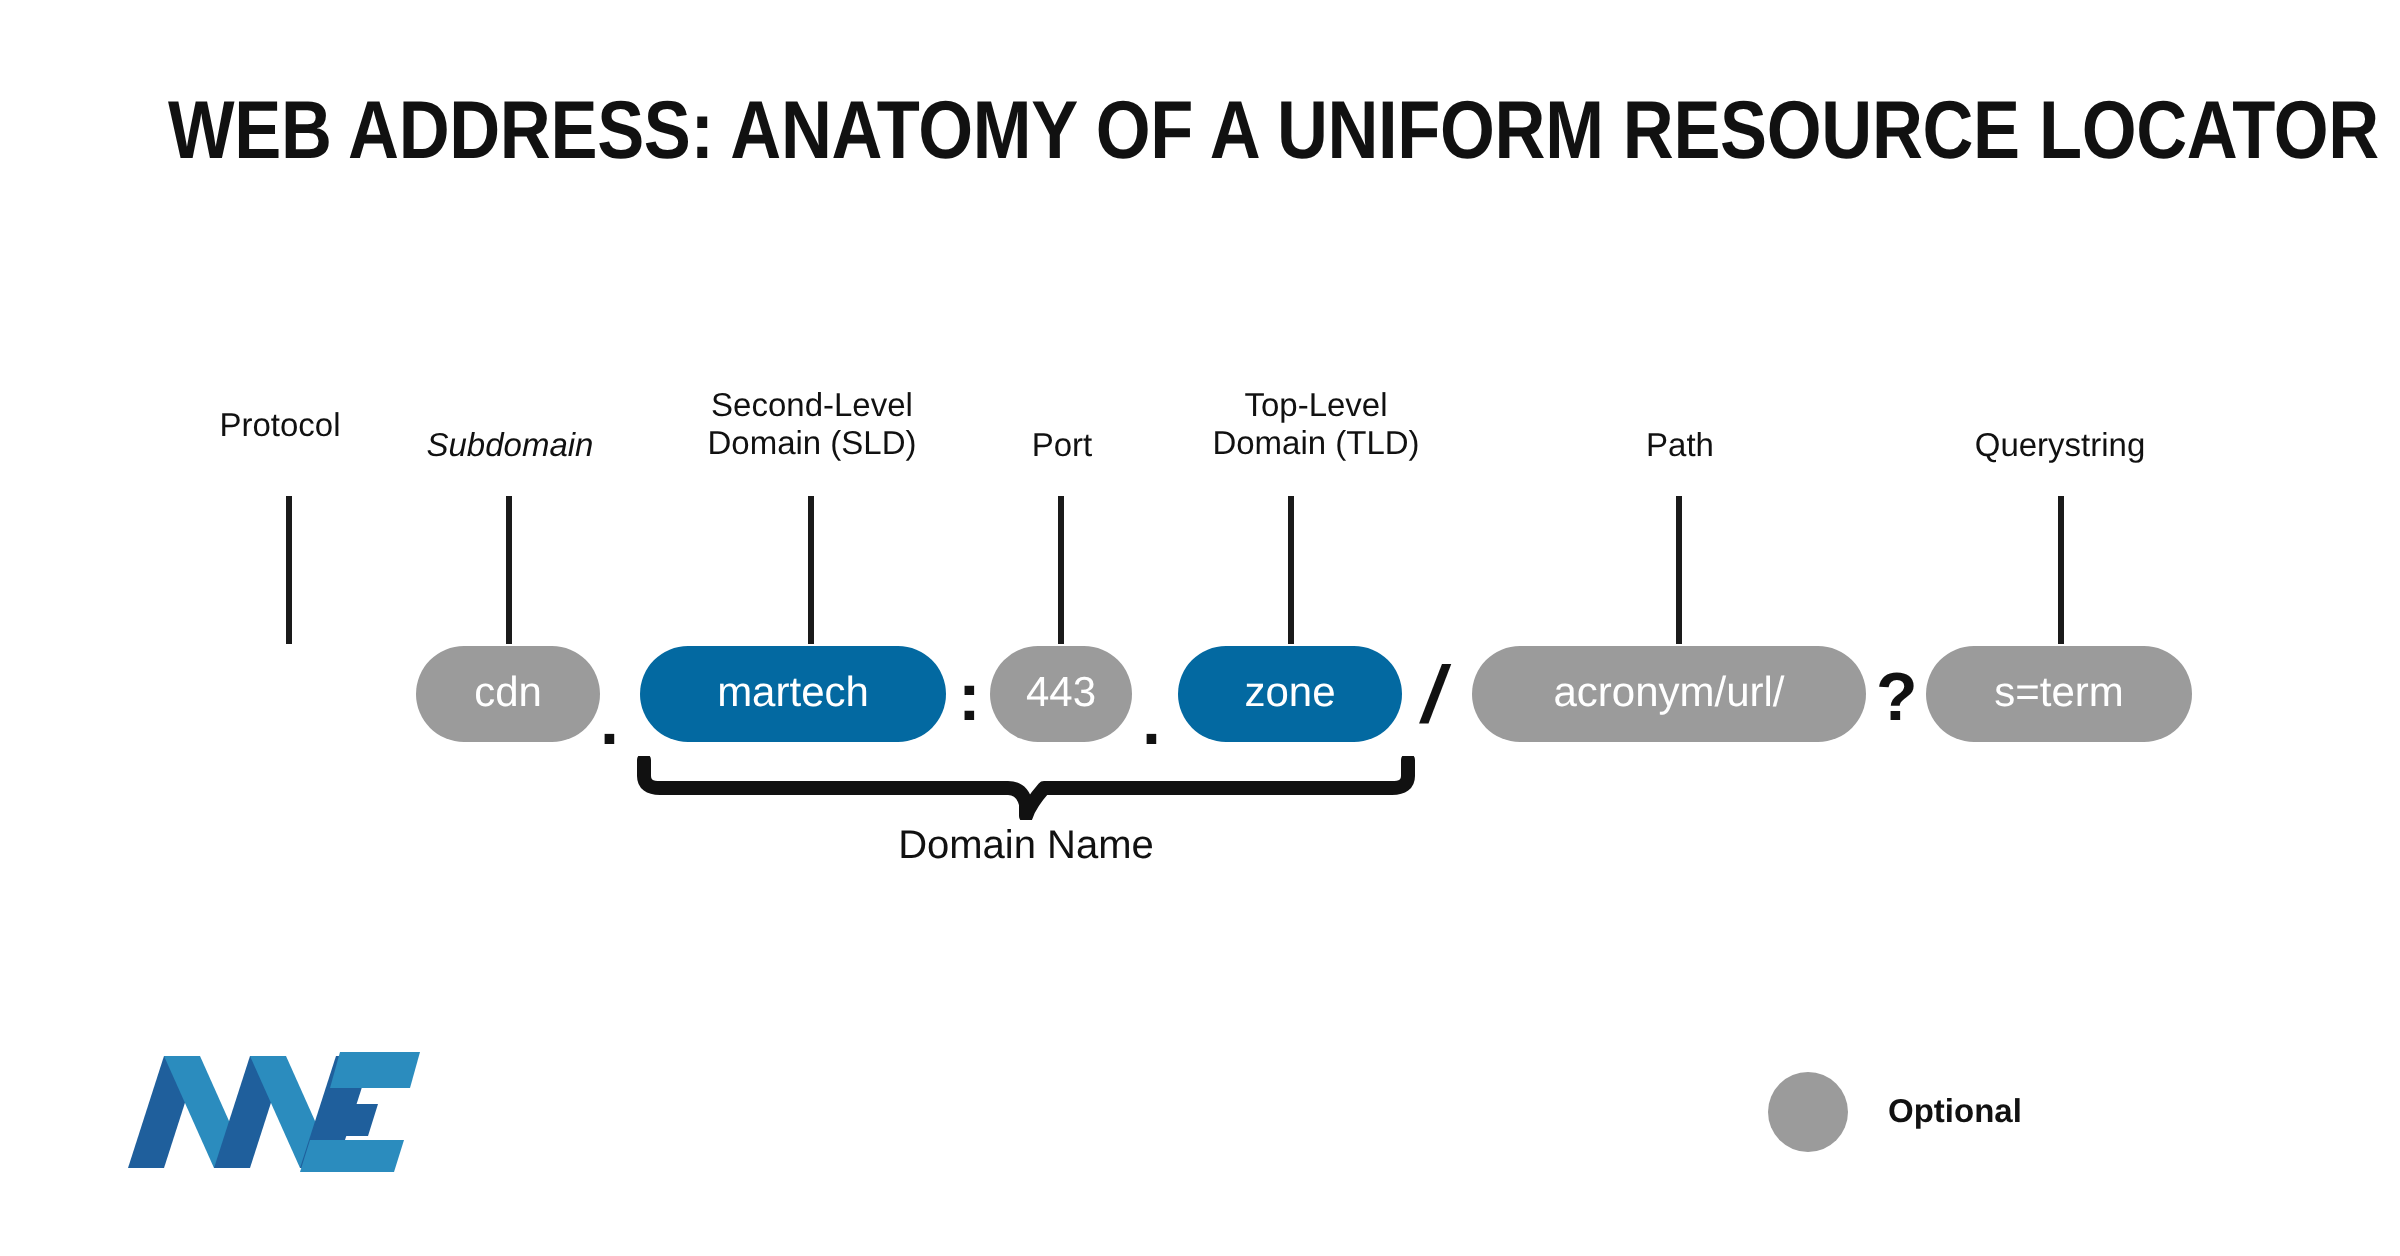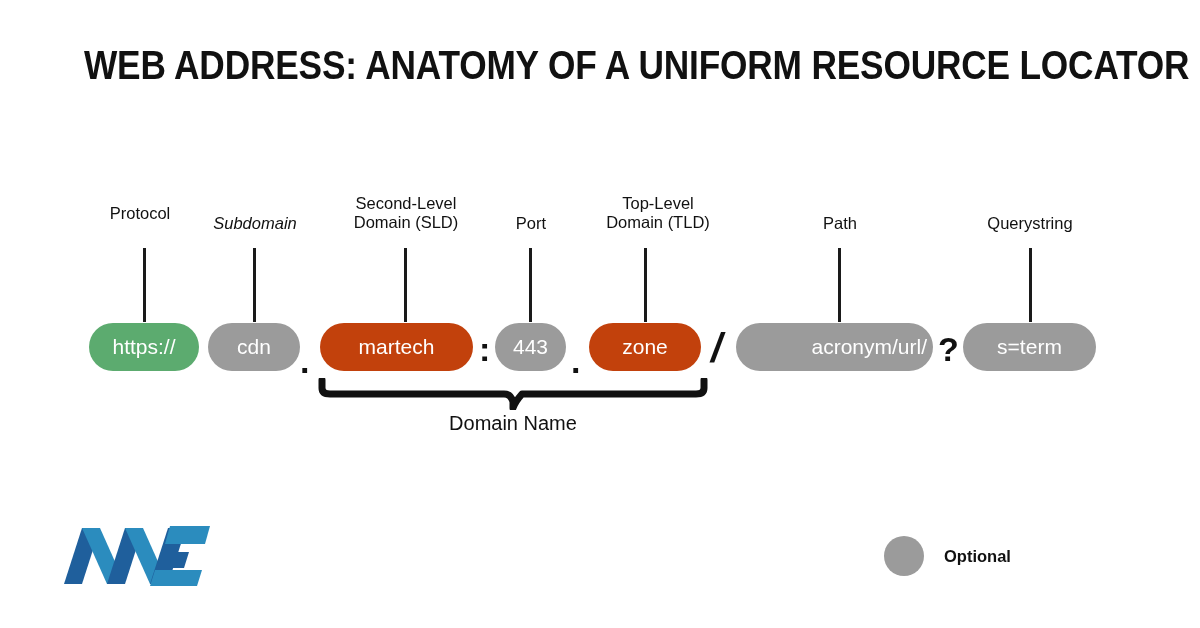--- a/index.html
+++ b/index.html
@@ -69,21 +69,21 @@
     align-items: center;
     justify-content: center;
     color: #ffffff;
     font-size: 21px;
     font-weight: 400;
     box-sizing: border-box;
     padding: 0 6px;
   }
   .pill.green { background: #5cab6f; }
   .pill.gray  { background: #9b9b9b; }
-  .pill.blue  { background: #c2410c; }
+  .pill.blue  { background: #0369a1; }
 
   
   .sep {
     position: absolute;
     font-weight: 700;
     color: #111111;
     line-height: 1;
   }
   .sep.dot   { font-size: 34px; }
   .sep.colon { font-size: 34px; }
@@ -155,23 +155,20 @@
   <div class="callout" style="left:960px; top:214px; width:140px;">Querystring</div>
 
   <div class="leader" style="left:143px; top:248px; height:74px;"></div>
   <div class="leader" style="left:253px; top:248px; height:74px;"></div>
   <div class="leader" style="left:404px; top:248px; height:74px;"></div>
   <div class="leader" style="left:529px; top:248px; height:74px;"></div>
   <div class="leader" style="left:644px; top:248px; height:74px;"></div>
   <div class="leader" style="left:838px; top:248px; height:74px;"></div>
   <div class="leader" style="left:1029px; top:248px; height:74px;"></div>
 
-  <div class="pill green" style="left:89px; top:323px; width:110px;">
-    <span>https://</span>
-  </div>
 
   <div class="pill gray" style="left:208px; top:323px; width:92px;">
     <span>cdn</span>
   </div>
 
   <div class="sep dot" style="left:300px; top:344px;">.</div>
 
   <div class="pill blue" style="left:320px; top:323px; width:153px;">
     <span>martech</span>
   </div>
@@ -183,21 +180,21 @@
   </div>
 
   <div class="sep dot" style="left:571px; top:344px;">.</div>
 
   <div class="pill blue" style="left:589px; top:323px; width:112px;">
     <span>zone</span>
   </div>
 
   <div class="sep slash" style="left:711px; top:328px;">/</div>
 
-  <div class="pill gray" style="left:736px; top:323px; width:197px;justify-content:flex-end;">
+  <div class="pill gray" style="left:736px; top:323px; width:197px;">
     <span>acronym/url/</span>
   </div>
 
   <div class="sep qmark" style="left:938px; top:332px;">?</div>
 
   <div class="pill gray" style="left:963px; top:323px; width:133px;">
     <span>s=term</span>
   </div>
 
 

